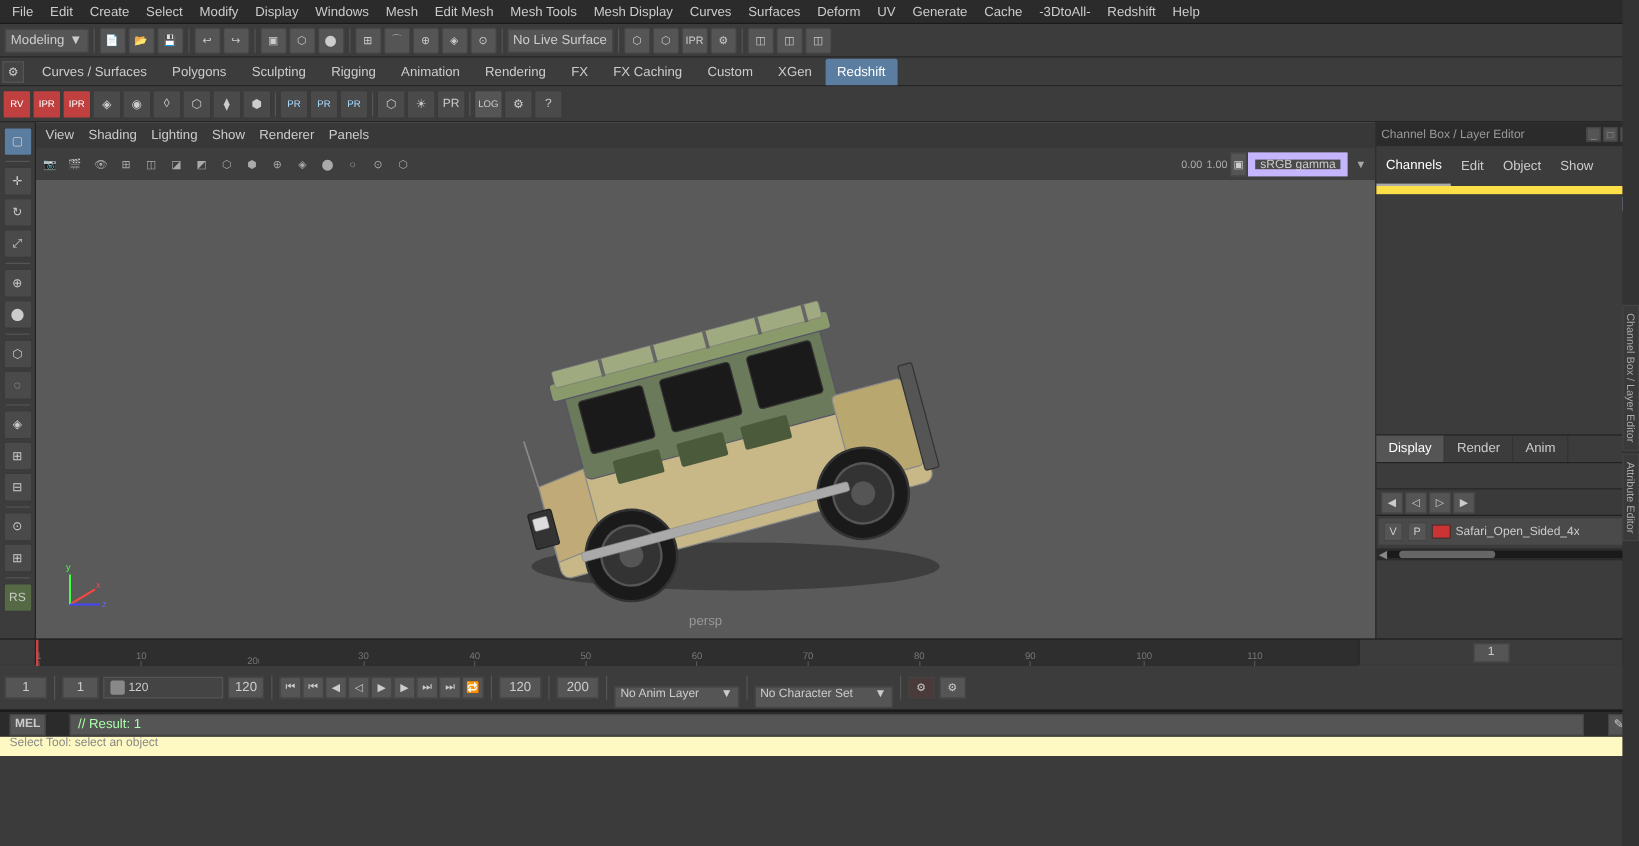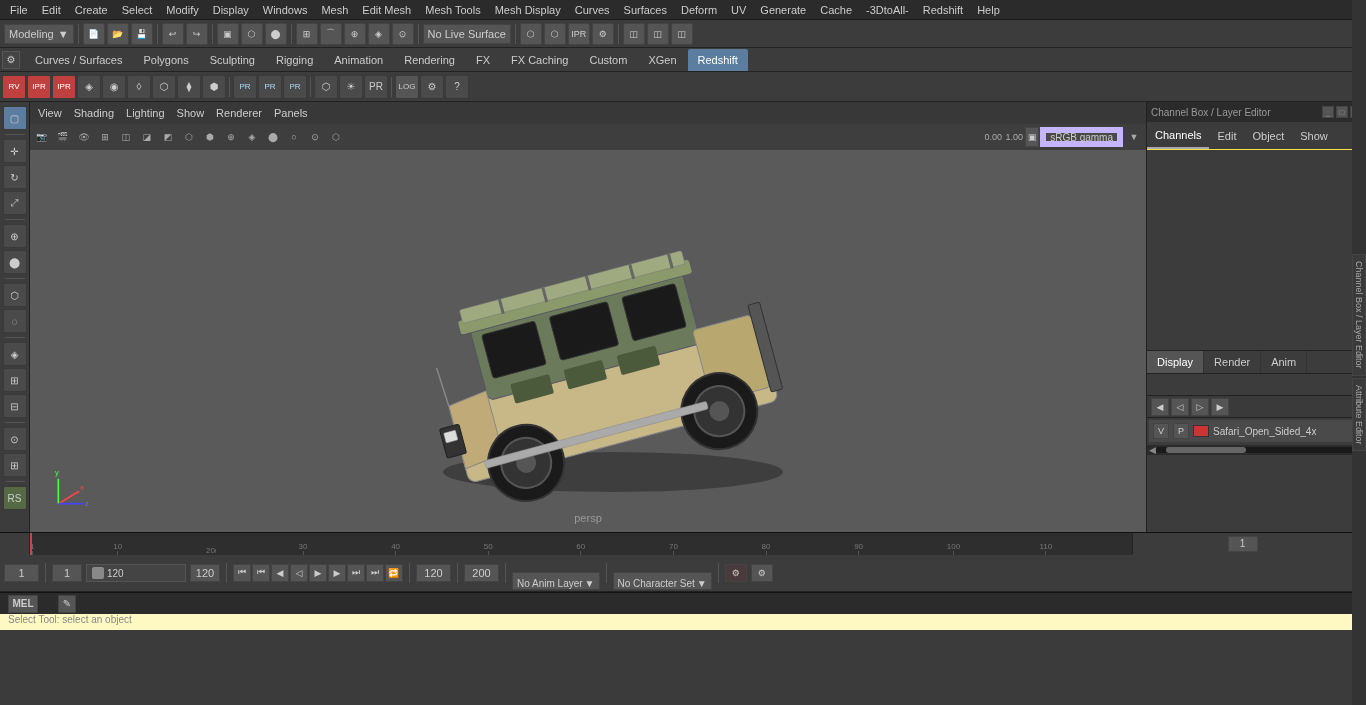--- a/index.html
+++ b/index.html
@@ -211,23 +211,23 @@
       display: flex;
       align-items: center;
       padding: 0 4px;
       font-size: 10px;
       color: #999;
       justify-content: space-between;
     }
     #channel-tabs {
       display: flex;
       align-items: center;
-      height: 28px;
+      height: 40px;
       background: #3c3c3c;
-      border-bottom: 1px solid #fde047;
+      border-bottom: 7px solid #fde047;
     }
     .ch-tab {
       padding: 2px 8px;
       font-size: 11px;
       cursor: pointer;
       color: #ccc;
       height: 100%;
       display: flex; align-items: center;
     }
     .ch-tab.active { color: #fff; border-bottom: 2px solid #aaa; }
@@ -427,21 +427,21 @@
       overflow: hidden;
       flex: 1;
     }
 
     .anim-layer-dropdown {
       height: 18px;
       background: #555;
       border: 1px solid #444;
       color: #ccc;
       font-size: 10px;
-      display: flex; align-items: flex-end; padding: 0 4px; gap: 2px;
+      display: flex; align-items: flex-start; padding: 0 4px; gap: 18px;
       cursor: pointer;
       white-space: nowrap;
       margin-top: 16px;
     }
   </style>
 </head>
 <body>
 
 <div id="menu-bar">
   <div class="menu-item">File</div>
@@ -849,18 +849,21 @@
     <span>No Character Set</span>
     <span>▼</span>
   </div>
   <div class="tb-separator"></div>
   <div class="fc-btn" style="width:22px;background:#4a3a3a;">⚙</div>
   <div class="fc-btn" style="width:22px;">⚙</div>
 </div>
 
 <div id="status-bar">
   <div style="width:30px;height:18px;background:#555;border:1px solid #444;display:flex;align-items:center;justify-content:center;font-size:10px;color:#ccc;font-weight:bold;cursor:pointer;">MEL</div>
+  <div style="flex:1;height:18px;background:#555;border:1px solid #444;display:flex;align-items:center;padding:0 6px;">
+    <span style="color:#aaffaa;font-size:11px;">// Result: 1</span>
+  </div>
   <div style="width:18px;height:18px;background:#555;border:1px solid #444;display:flex;align-items:center;justify-content:center;font-size:10px;cursor:pointer;">✎</div>
 </div>
 
 <div id="bottom-status">
   <span>Select Tool: select an object</span>
 </div>
 
 </body></html>

